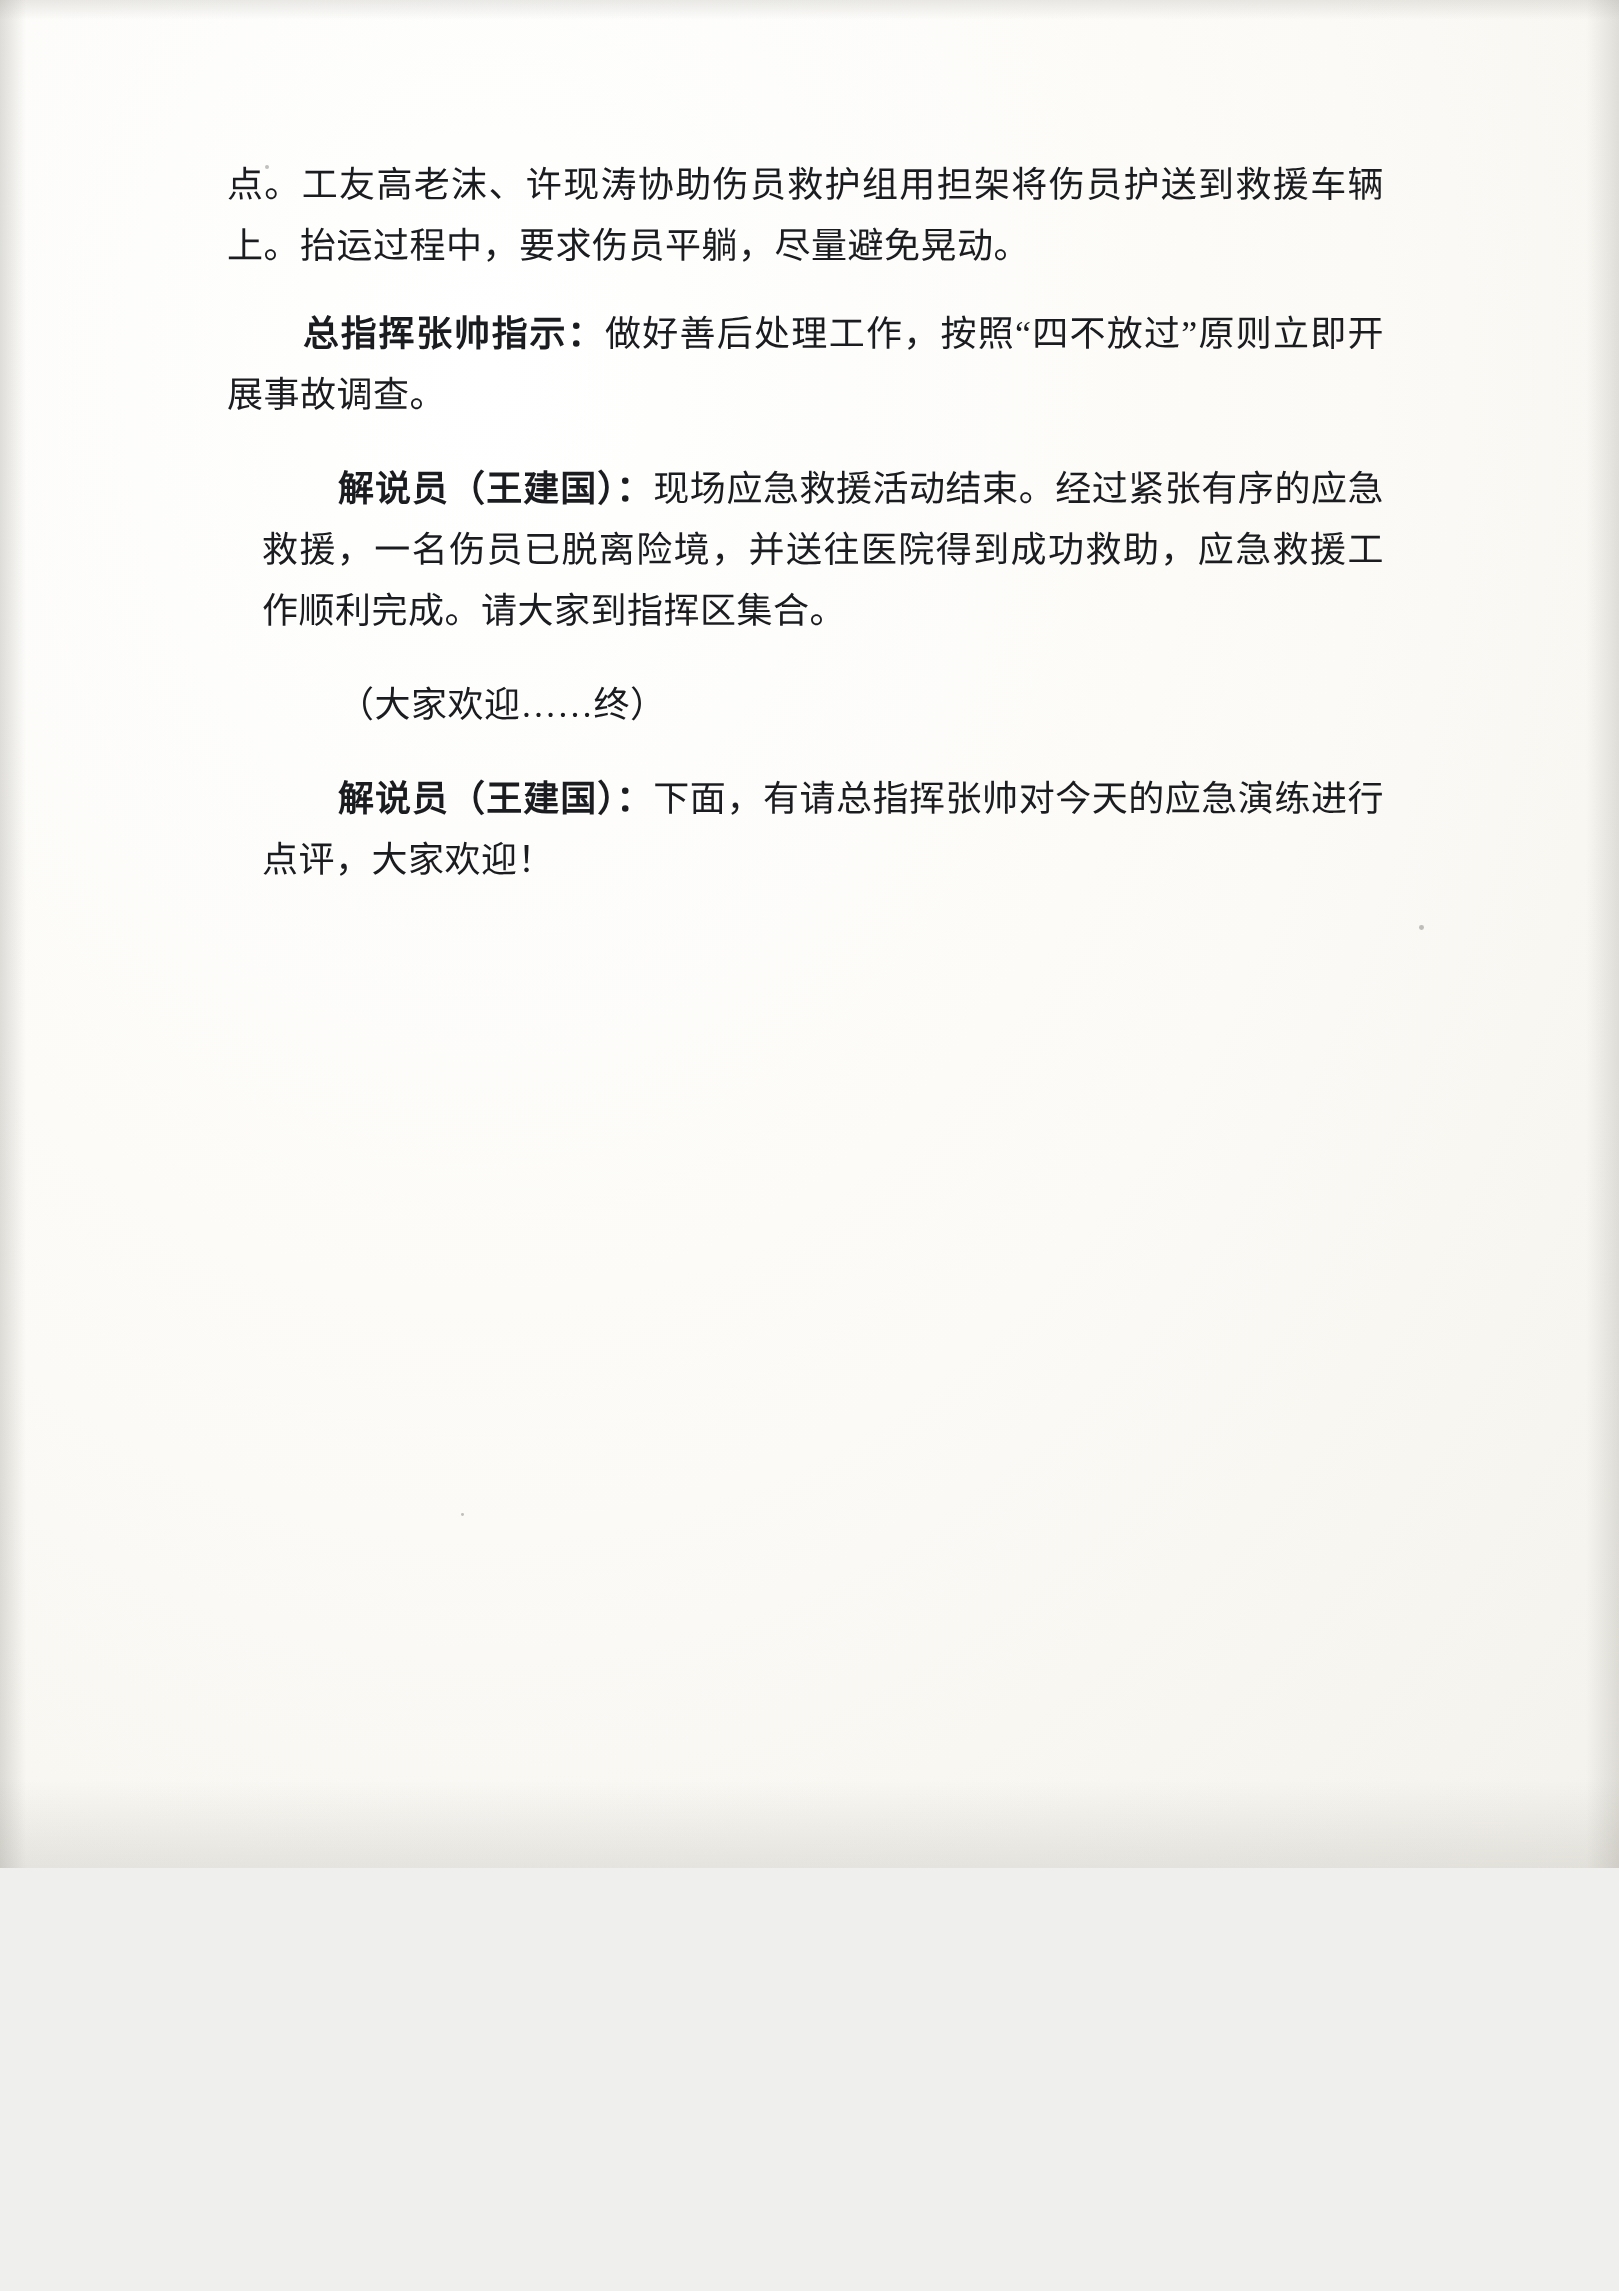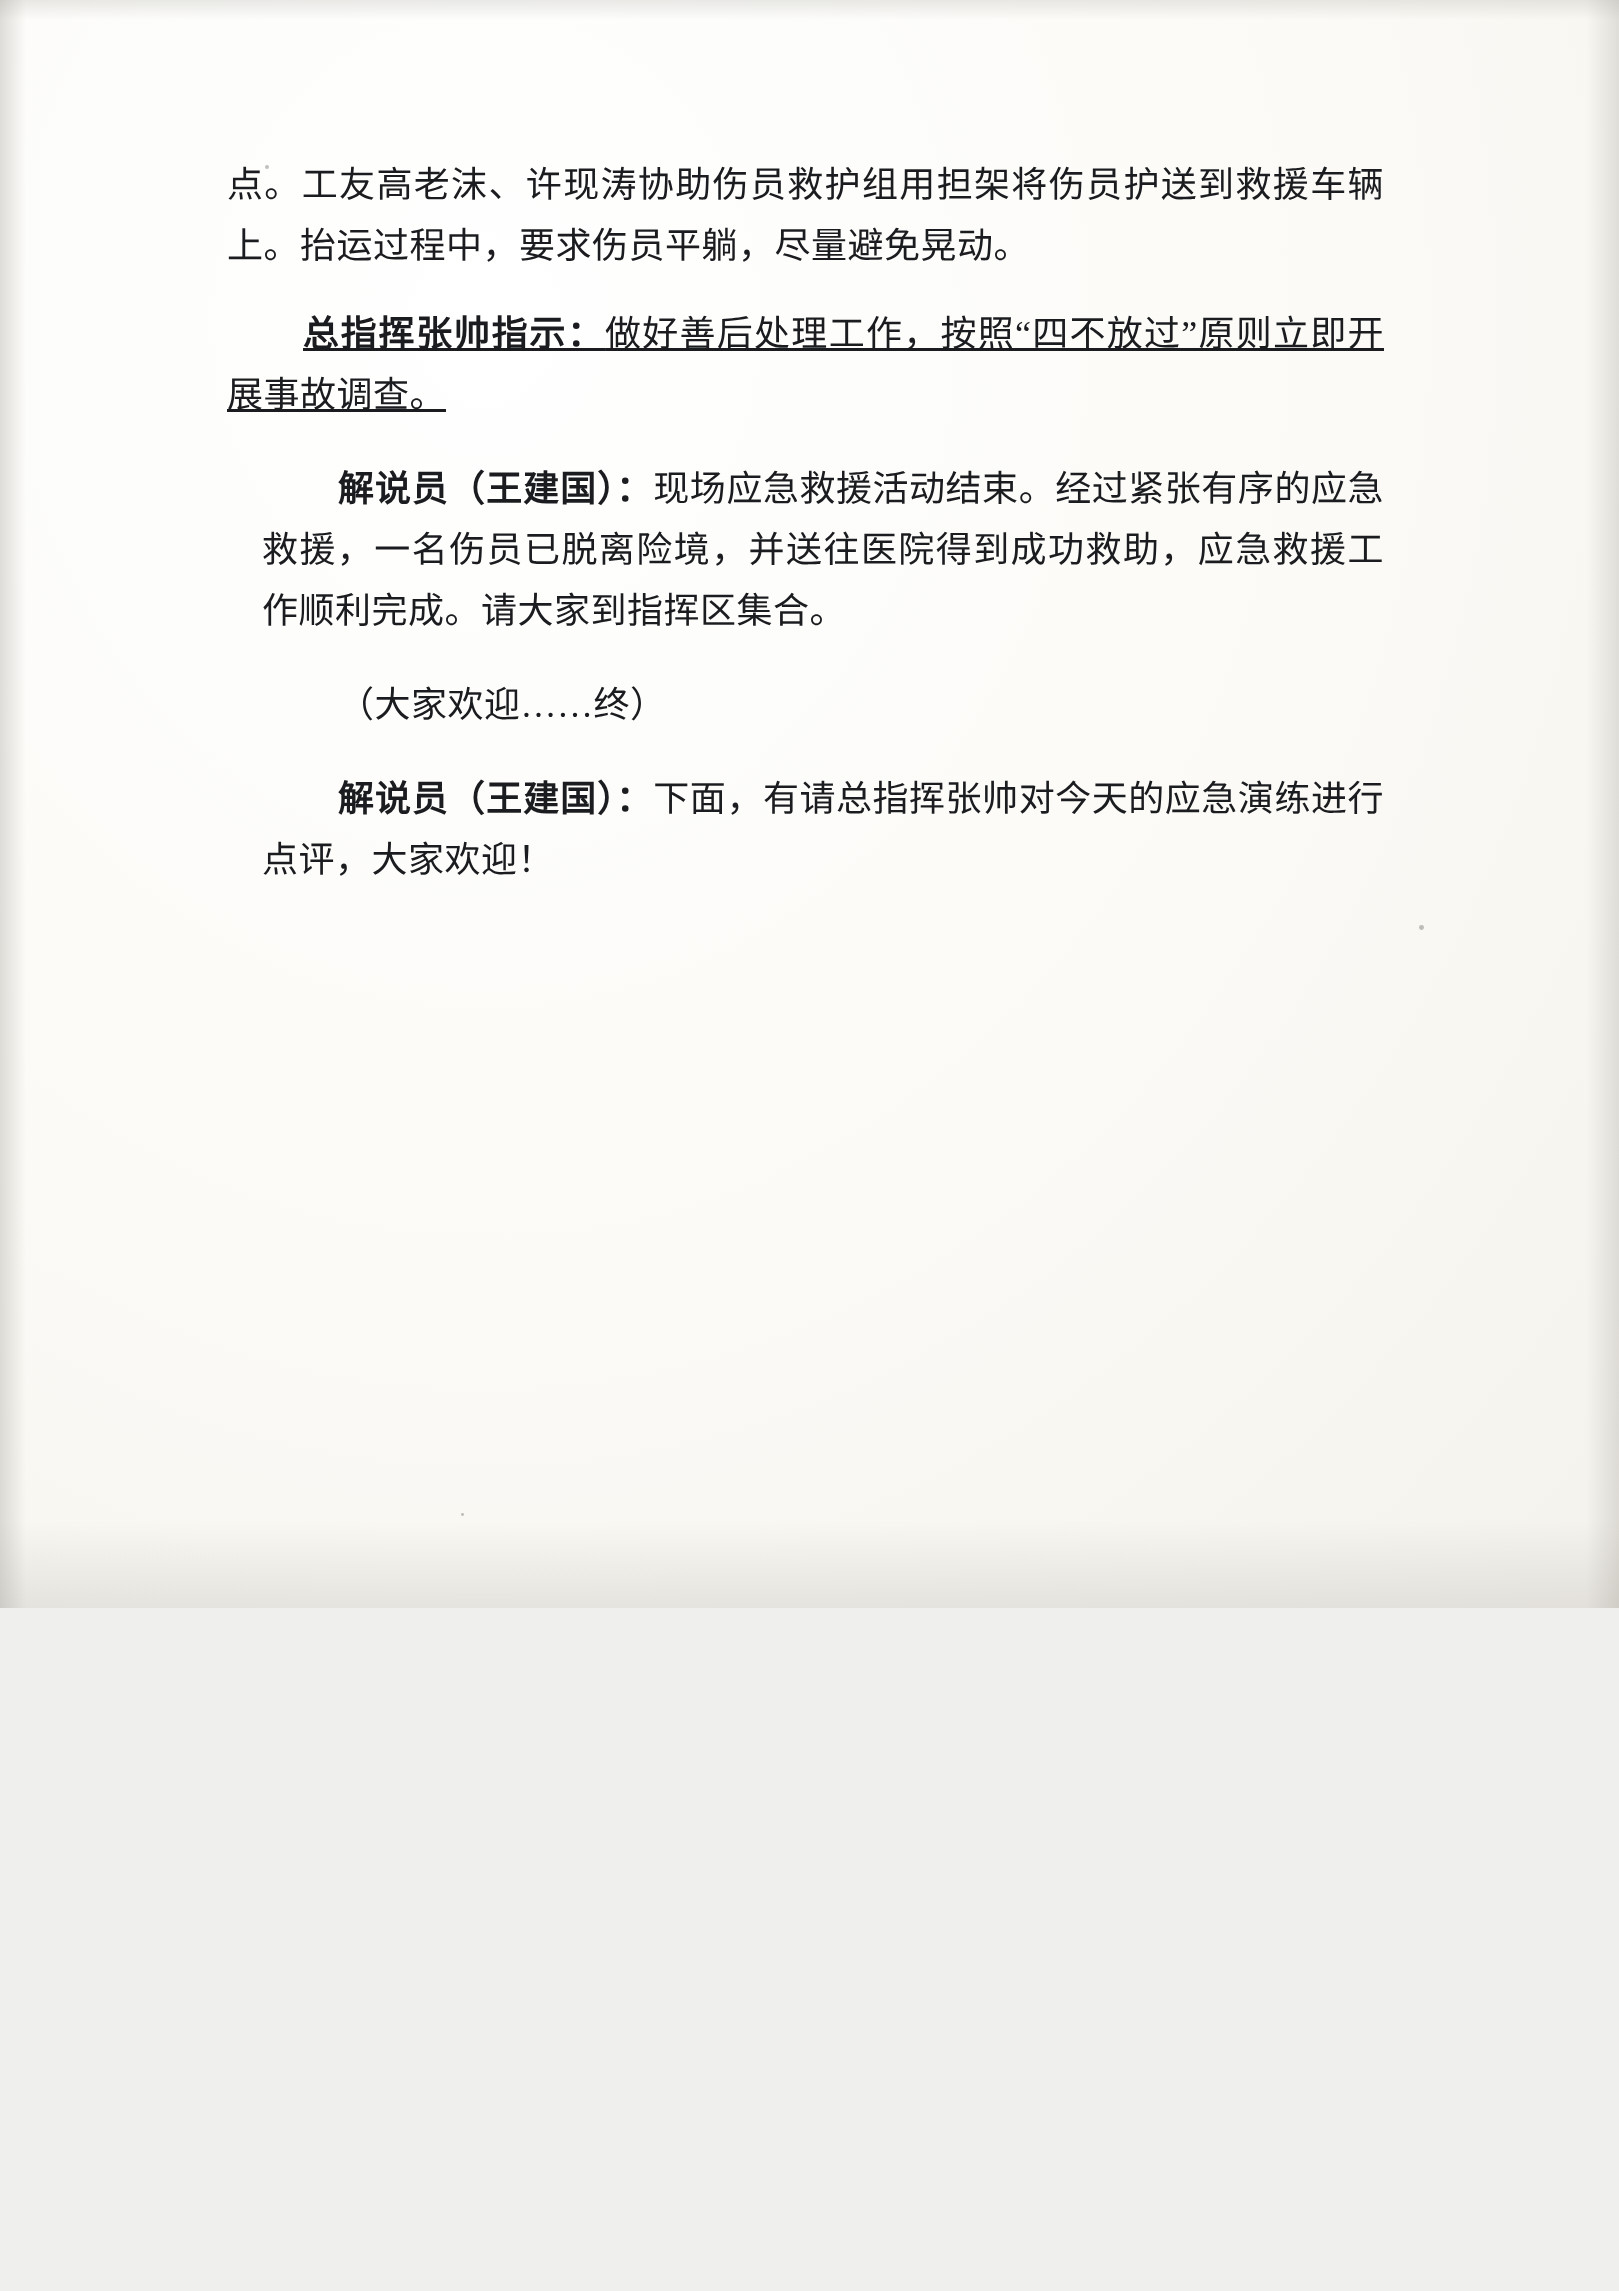--- a/index.html
+++ b/index.html
@@ -4,21 +4,21 @@
 <title>扫描文档页</title>
 <style>
   html, body {
     margin: 0;
     padding: 0;
     background: #efefed;
   }
   .page {
     position: relative;
     width: 1619px;
-    height: 1608px;
+    height: 1868px;
     margin: 0 auto;
     background: #fbfbf8;
     overflow: hidden;
     
     background-image:
       radial-gradient(ellipse at 30% 20%, #ffffff 0%, #fbfaf6 55%, #f4f2ec 100%);
   }
   
   .edge-left, .edge-right, .edge-bottom, .edge-top {
     position: absolute;
@@ -71,21 +71,20 @@
     letter-spacing: 0.5px;
     text-align: justify;
     text-justify: inter-character;
     color: #1b1c1f;
   }
   p.indent {
     text-indent: 76px;
   }
   p.gap-before {
     margin-top: 27.4px;
-    text-decoration: underline;
   }
   p.gap-before-lg {
     margin-top: 33px;
     margin-left: 35px;
   }
   .bold {
     font-weight: bold;
     letter-spacing: 1px;
   }
   

